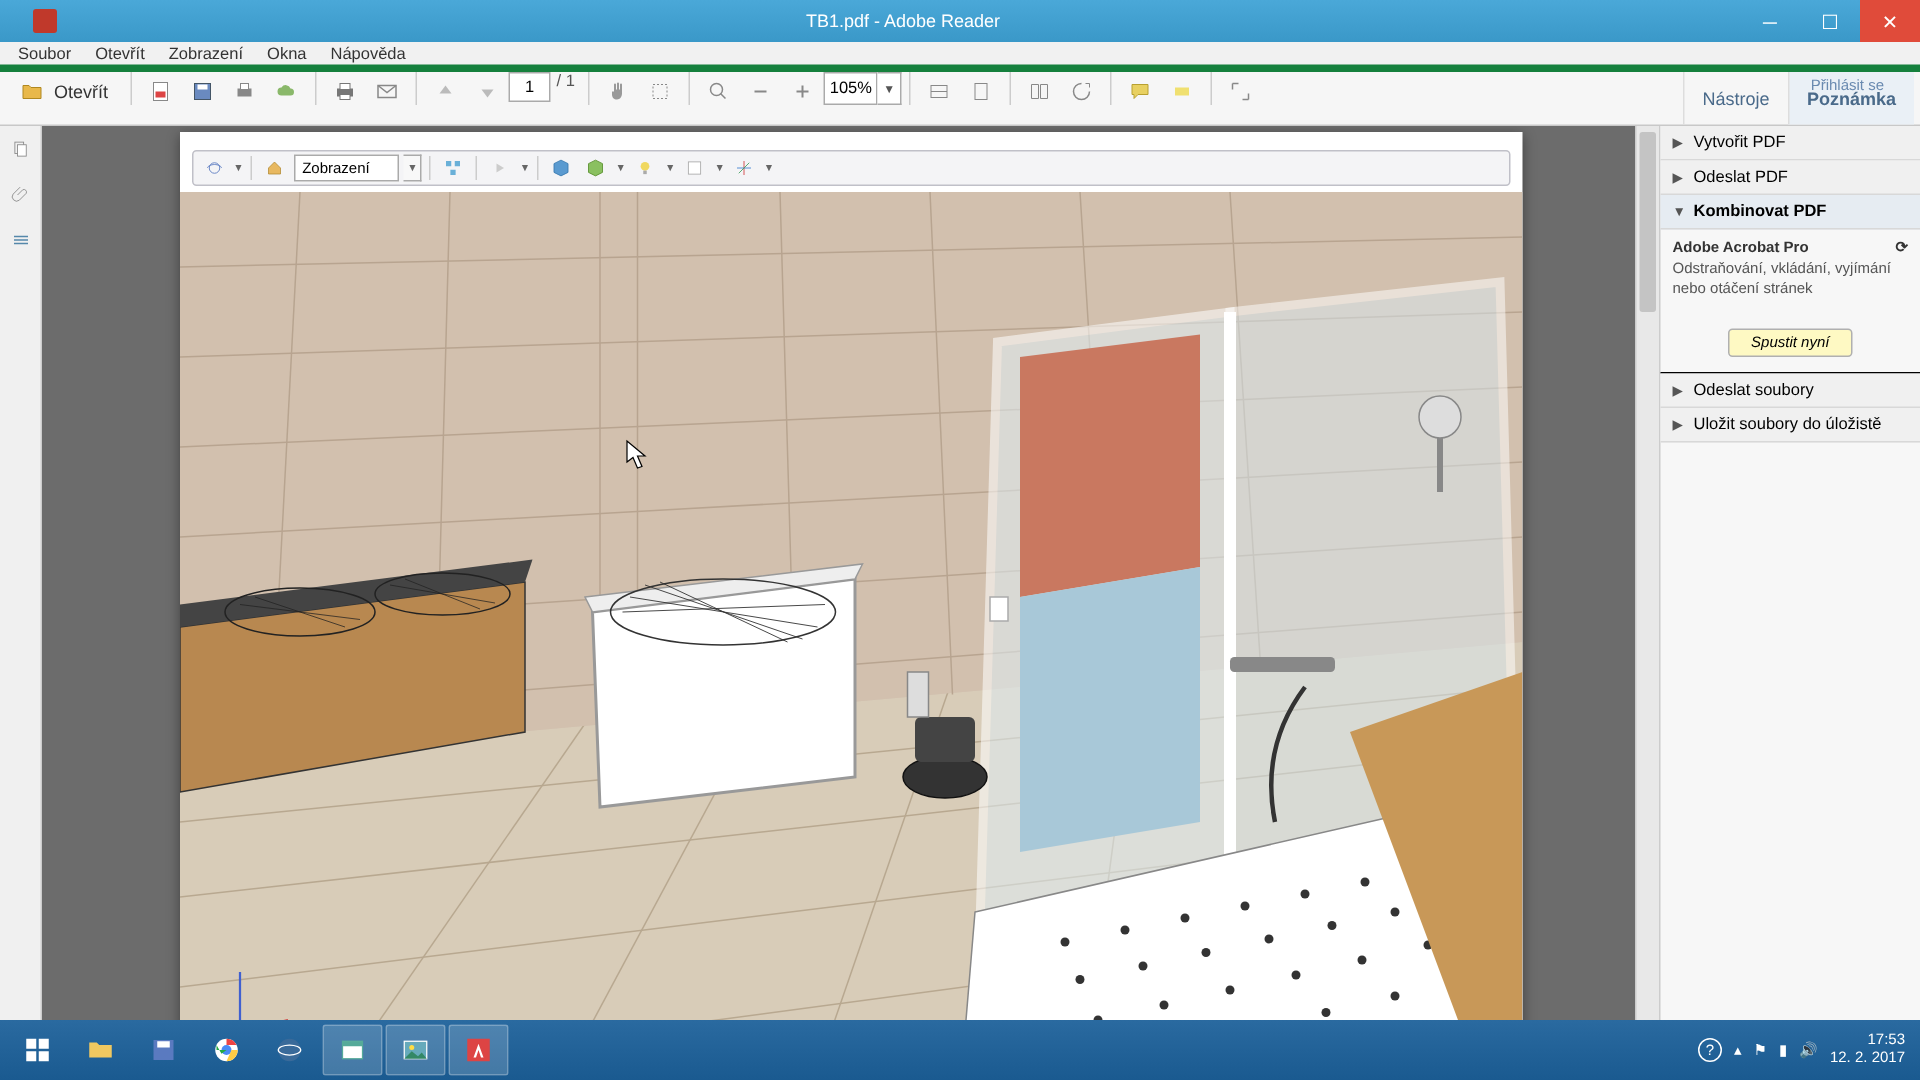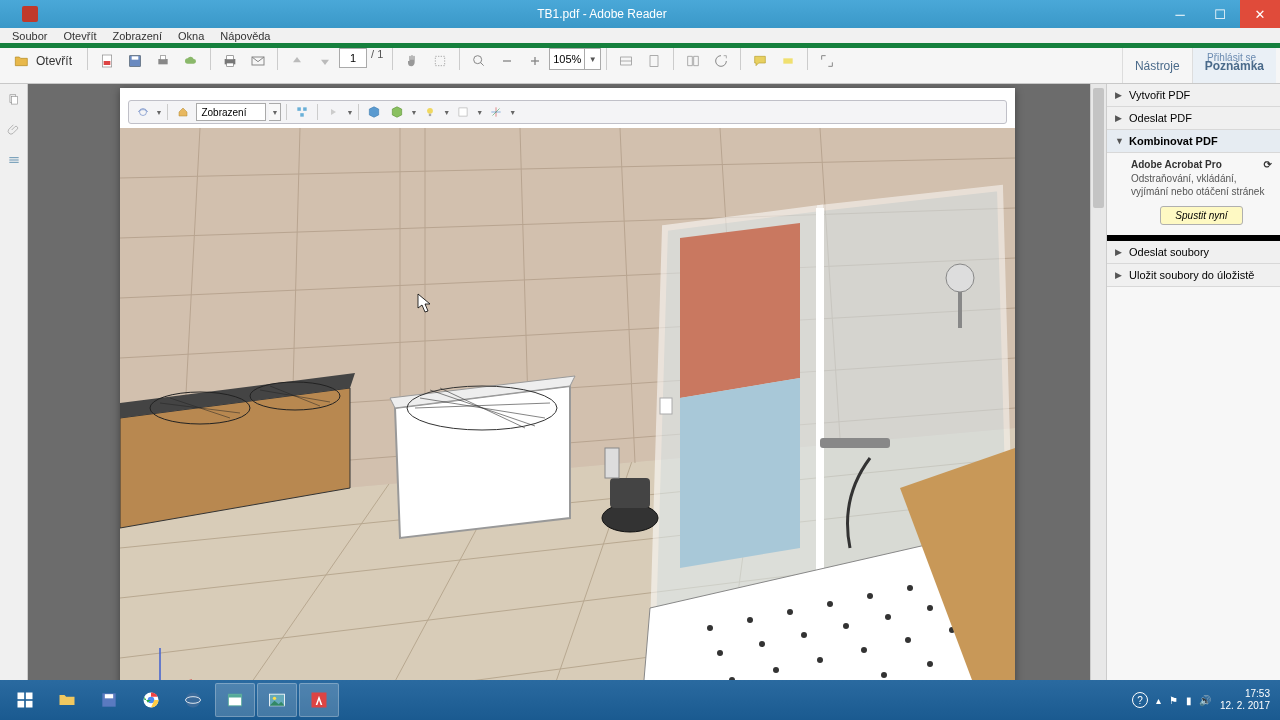--- a/index.html
+++ b/index.html
@@ -47,23 +47,23 @@
 .viewer-toolbar .vinput { height:18px; width:70px; font-size:10px; border:1px solid #aaa; padding:0 4px; background:#fff;}
 .viewer-toolbar .vdrop { width:12px; height:18px; border:1px solid #aaa; border-left:none; background:#f8f8f8; display:flex; align-items:center; justify-content:center; font-size:7px; color:#666;}
 
 .scene { position:absolute; top:40px; left:0; right:0; bottom:0; background:#d2c3b4; overflow:hidden;}
 
 
 .right-panel { width: 174px; background: #f7f7f7; border-left: 1px solid #ccc; display:flex; flex-direction:column; font-size:11px;}
 .rp-head { padding: 5px 8px; border-bottom: 1px solid #d8d8d8; display:flex; align-items:center; cursor:pointer; gap:6px; background:#f0f0f0;}
 .rp-head .arrow { font-size:9px; color:#555; width:8px;}
 .rp-head.expanded { background:#e6ecf2; font-weight:bold;}
-.rp-body { padding: 6px 8px 10px 24px; font-size:10px; color:#555; border-bottom:6px solid #000000;}
+.rp-body { padding: 6px 8px 10px 8px; font-size:10px; color:#555; border-bottom:1px solid #000000;}
 .rp-body .prod { font-weight:bold; color:#333; margin-bottom:2px; display:flex; align-items:center; justify-content:space-between;}
-.rp-body .desc { line-height:1.3; margin-bottom:8px;}
+.rp-body .desc { line-height:1.3; margin-bottom:20px;}
 .rp-body .start-btn { display:block; margin:0 auto; padding:3px 14px; border:1px solid #b0b0b0; background:#fef9c3; border-radius:3px; cursor:pointer; font-size:10px;font-style:italic;}
 
 
 .taskbar { height: 40px; background: linear-gradient(#2a6aa0,#1a5a90); display:flex; align-items:center; padding:0 4px; position:relative;}
 .taskbar .tb-item { width: 40px; height: 34px; margin: 0 1px; display:flex; align-items:center; justify-content:center; cursor:pointer; border-radius:2px;}
 .taskbar .tb-item.active { background: rgba(255,255,255,.18); box-shadow: inset 0 0 0 1px rgba(255,255,255,.25);}
 .taskbar .tray { margin-left:auto; display:flex; align-items:center; color:#fff; font-size:10px; gap:8px; padding-right:6px;}
 .taskbar .clock { text-align:right; line-height:1.2;}
 .taskbar svg { width:20px; height:20px;}
 

